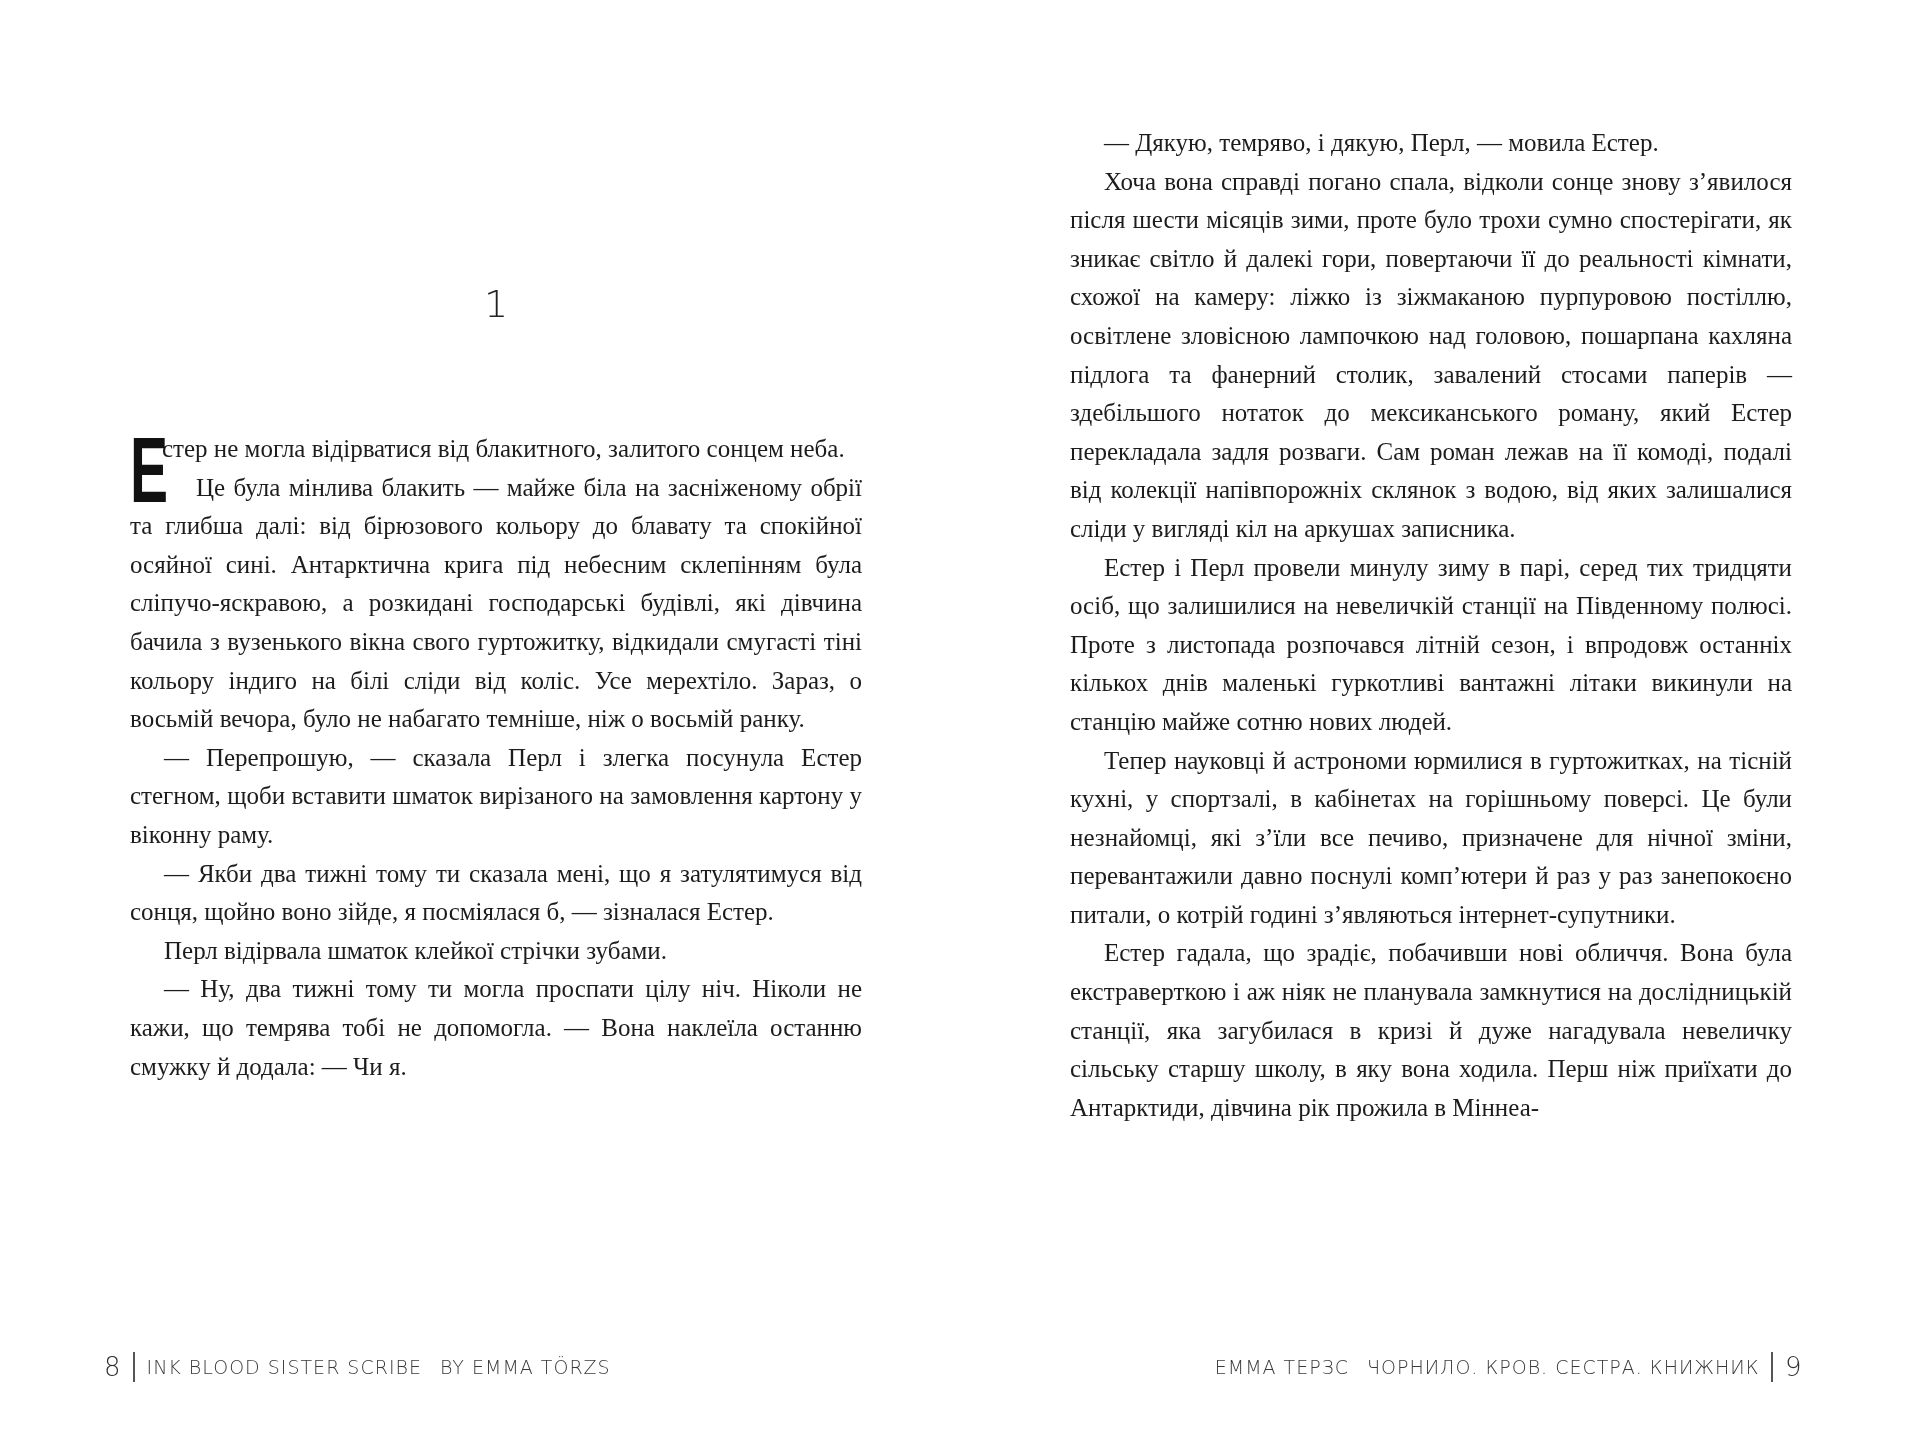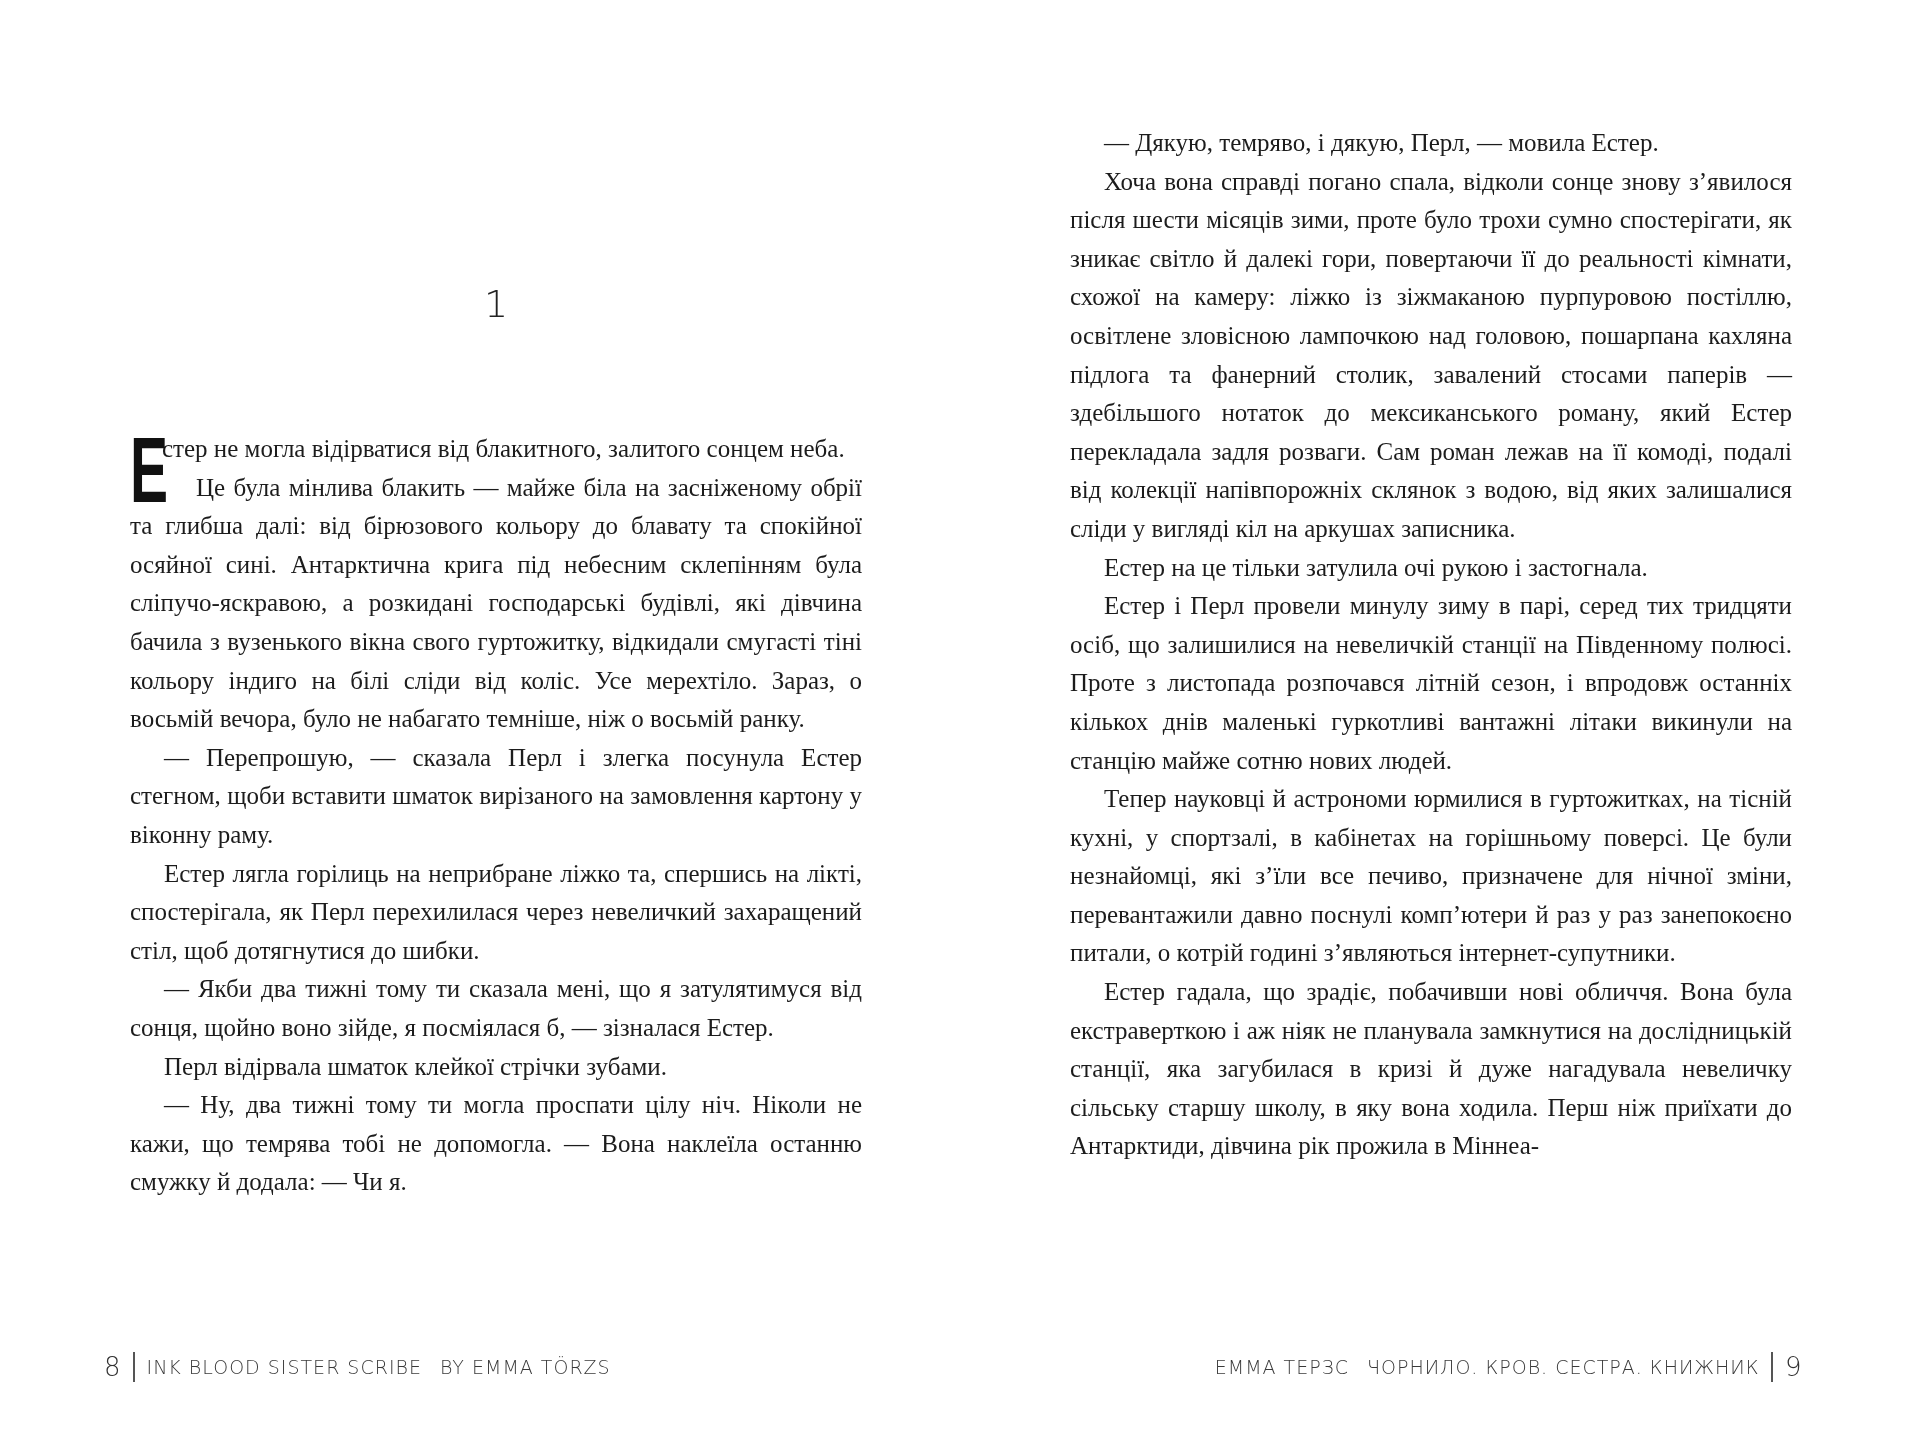--- a/index.html
+++ b/index.html
@@ -69,40 +69,38 @@
 
 <div class="page page-left">
   <div class="chapter-num">1</div>
 
   <div class="text-block">
     <p class="no-indent">
       <span class="dropcap">Е</span><span>стер не могла відірватися від блакитного, залитого сонцем неба.</span>
     </p>
     <p>Це була мінлива блакить — майже біла на засніженому обрії та глибша далі: від бірюзового кольору до блавату та спокійної осяйної сині. Антарктична крига під небесним склепінням була сліпучо-яскравою, а розкидані господарські будівлі, які дівчина бачила з вузенького вікна свого гурто­житку, відкидали смугасті тіні кольору індиго на білі сліди від коліс. Усе мерехтіло. Зараз, о восьмій вечора, було не на­багато темніше, ніж о восьмій ранку.</p>
     <p>— Перепрошую, — сказала Перл і злегка посунула Естер стегном, щоби вставити шматок вирізаного на замовлення картону у віконну раму.</p>
-    <p>Естер лягла горілиць на неприбране ліжко та, спершись на лікті, спостерігала, як Перл перехилилася через невеличкий захаращений стіл, щоб дотягнутися до шибки.</p>
     <p>— Якби два тижні тому ти сказала мені, що я затулятиму­ся від сонця, щойно воно зійде, я посміялася б, — зізна­лася Естер.</p>
     <p>Перл відірвала шматок клейкої стрічки зубами.</p>
     <p>— Ну, два тижні тому ти могла проспати цілу ніч. Ніколи не кажи, що темрява тобі не допомогла. — Вона наклеїла останню смужку й додала: — Чи я.</p>
   </div>
 
   <div class="footer footer-left">
     <span class="folio">8</span>
     <span class="footer-sep"></span>
     <span class="title">INK BLOOD SISTER SCRIBE</span>
     <span class="gap"></span>
     <span class="title">BY EMMA TÖRZS</span>
   </div>
 </div>
 
 <div class="page page-right">
   <div class="text-block">
     <p>— Дякую, темряво, і дякую, Перл, — мовила Естер.</p>
     <p>Хоча вона справді погано спала, відколи сонце знову з’я­вилося після шести місяців зими, проте було трохи сумно спостерігати, як зникає світло й далекі гори, повертаючи її до реальності кімнати, схожої на камеру: ліжко із зіжмаканою пурпуровою постіллю, освітлене зловісною лампочкою над головою, пошарпана кахляна підлога та фанерний столик, завалений стосами паперів — здебільшого нотаток до мекси­канського роману, який Естер перекладала задля розваги. Сам роман лежав на її комоді, подалі від колекції напівпо­рожніх склянок з водою, від яких залишалися сліди у вигляді кіл на аркушах записника.</p>
-    <p>Естер на це тільки затулила очі рукою і застогнала.</p>
     <p>Естер і Перл провели минулу зиму в парі, серед тих три­дцяти осіб, що залишилися на невеличкій станції на Півден­ному полюсі. Проте з листопада розпочався літній сезон, і впродовж останніх кількох днів маленькі гуркотливі ван­тажні літаки викинули на станцію майже сотню нових людей.</p>
     <p>Тепер науковці й астрономи юрмилися в гуртожитках, на тісній кухні, у спортзалі, в кабінетах на горішньому поверсі. Це були незнайомці, які з’їли все печиво, призначене для ніч­ної зміни, перевантажили давно поснулі комп’ютери й раз у раз занепокоєно питали, о котрій годині з’являються інтер­нет-супутники.</p>
     <p>Естер гадала, що зрадіє, побачивши нові обличчя. Вона була екстраверткою і аж ніяк не планувала замкнутися на до­слідницькій станції, яка загубилася в кризі й дуже нагадувала невеличку сільську старшу школу, в яку вона ходила. Перш ніж приїхати до Антарктиди, дівчина рік прожила в Міннеа-</p>
   </div>
 
   <div class="footer footer-right">
     <span class="title">ЕММА ТЕРЗС</span>
     <span class="gap"></span>
     <span class="title">ЧОРНИЛО. КРОВ. СЕСТРА. КНИЖНИК</span>
     <span class="footer-sep"></span>

